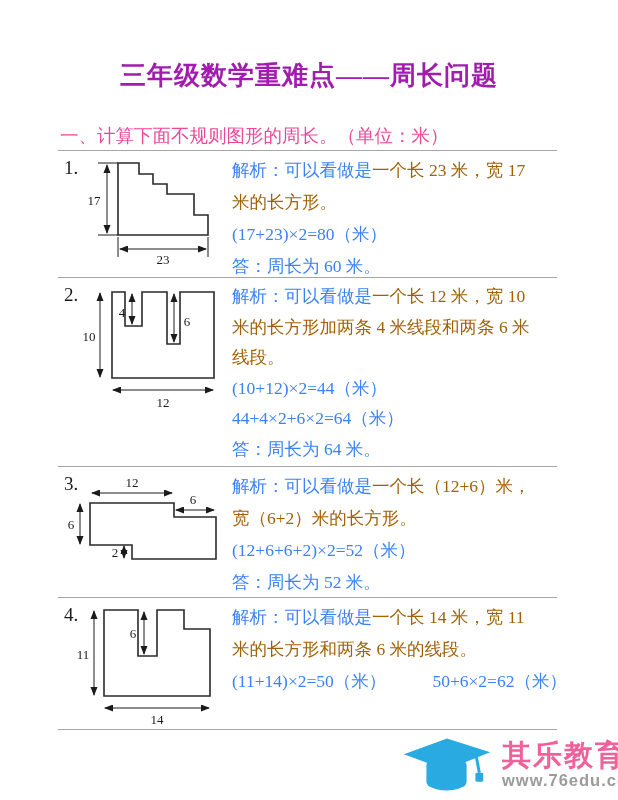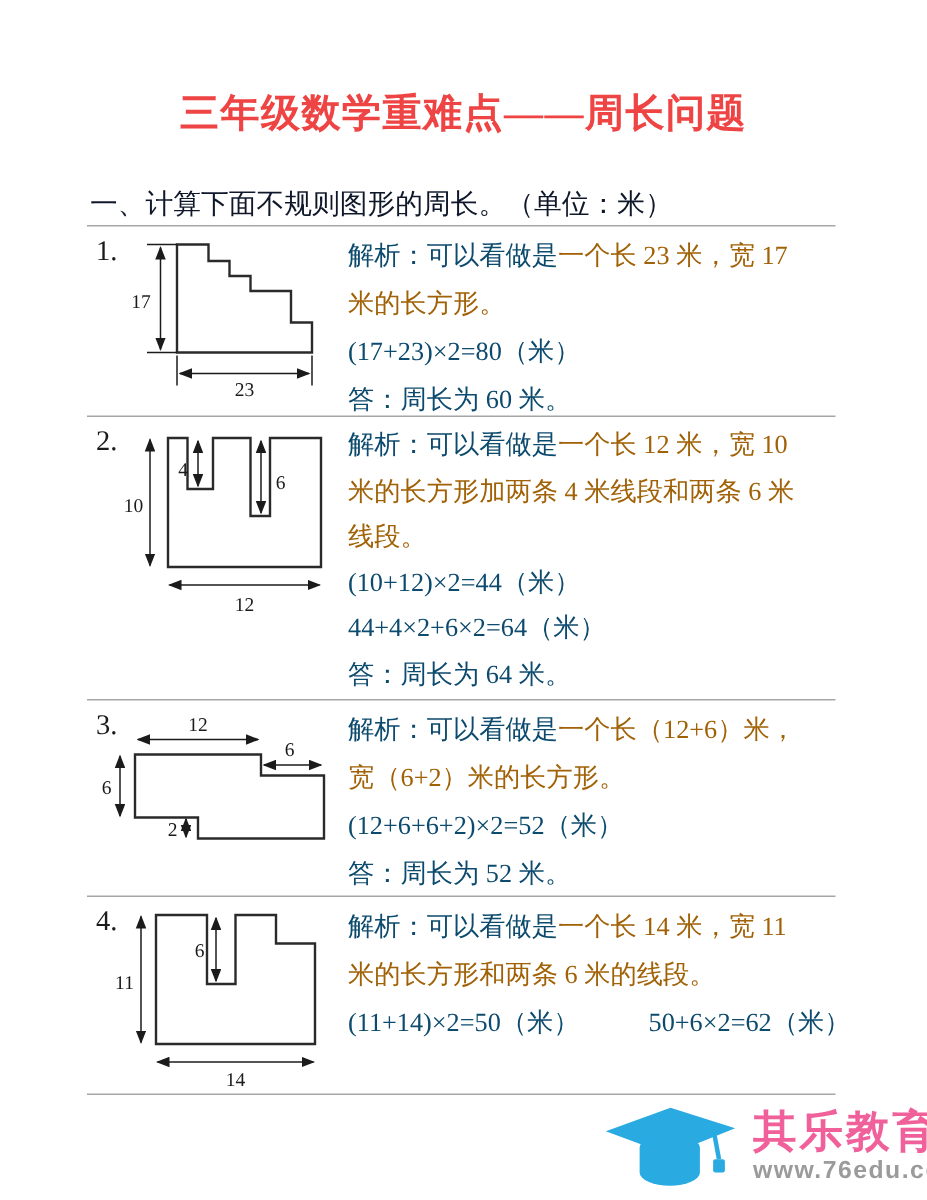--- a/index.html
+++ b/index.html
@@ -4,44 +4,44 @@
 <style>
   html,body{margin:0;padding:0;}
   body{
     width:618px;height:800px;background:#ffffff;
     font-family:"Liberation Serif","DejaVu Serif",serif;
     color:#1b1b1b;position:relative;overflow:hidden;
   }
   .page{position:absolute;inset:0;background:#ffffff;}
   .doc-title{
     position:absolute;top:58px;left:0;width:618px;text-align:center;
-    font-size:26px;font-weight:bold;color:#ef4444;letter-spacing:1px;
+    font-size:26px;font-weight:bold;color:#a21caf;letter-spacing:1px;
   }
   .section-heading{
-    position:absolute;top:123px;left:60px;font-size:18.5px;color:#0f172a;
+    position:absolute;top:123px;left:60px;font-size:18.5px;color:#ec4899;
   }
   .problems{
     position:absolute;left:58px;top:150px;width:499px;
     border-bottom:1px solid #a6a6a6;
   }
   .prow{position:relative;border-top:1px solid #a6a6a6;}
   .prow.p1{height:126px;}
   .prow.p2{height:188px;}
   .prow.p3{height:130px;}
   .prow.p4{height:131px;}
   .pnum{position:absolute;left:6px;top:6px;font-size:19px;color:#1b1b1b;}
   .fig{position:absolute;}
   .fig .shape{fill:#ffffff;stroke:#2a2a2a;stroke-width:1.6;stroke-linejoin:miter;}
   .fig .dim{stroke:#1b1b1b;stroke-width:1;}
   .fig .ext{stroke:#1b1b1b;stroke-width:1;}
   .fig .dlabel{font-size:13px;fill:#1b1b1b;text-anchor:middle;font-family:"Liberation Serif","DejaVu Serif",serif;}
   .ptext{position:absolute;left:174px;top:0;width:340px;padding-top:3px;}
   .tline{height:32px;line-height:32px;font-size:17.5px;white-space:nowrap;}
   .p2 .tline{height:30.5px;line-height:30.5px;}
-  .seg{color:#0c4a6e;}
+  .seg{color:#3b82f6;}
   .seg.blue{color:#a16207;}
   .seg.gap2{margin-left:46px;}
   .logo{position:absolute;left:398px;top:733px;display:flex;align-items:center;}
   .logo-text{margin-left:6px;}
   .logo-name{font-size:29px;font-weight:bold;color:#f0609a;letter-spacing:2px;line-height:32px;font-family:"Liberation Sans","DejaVu Sans",sans-serif;}
   .logo-url{font-size:16.5px;font-weight:bold;color:#9b9b9b;letter-spacing:1px;line-height:18px;font-family:"Liberation Sans","DejaVu Sans",sans-serif;}
 </style>
 </head>
 <body>
 

